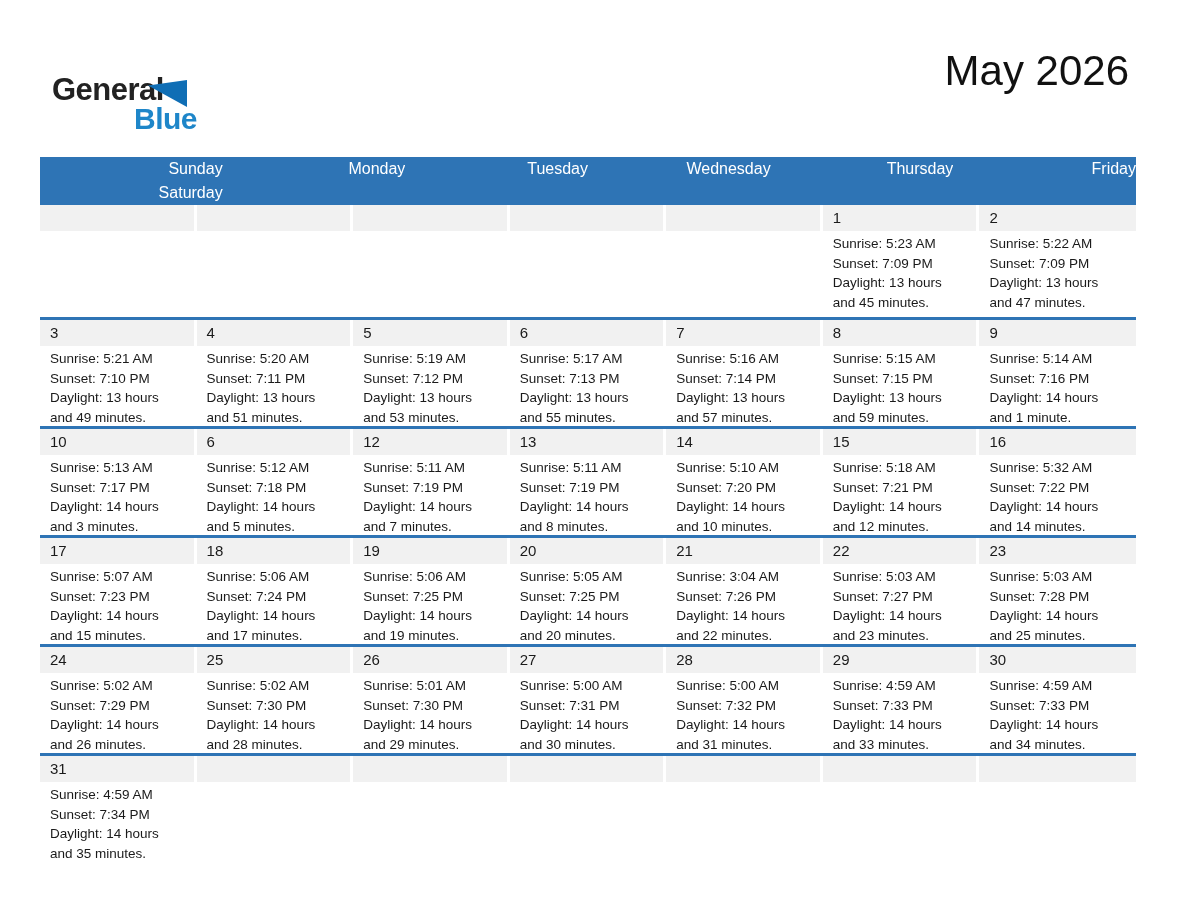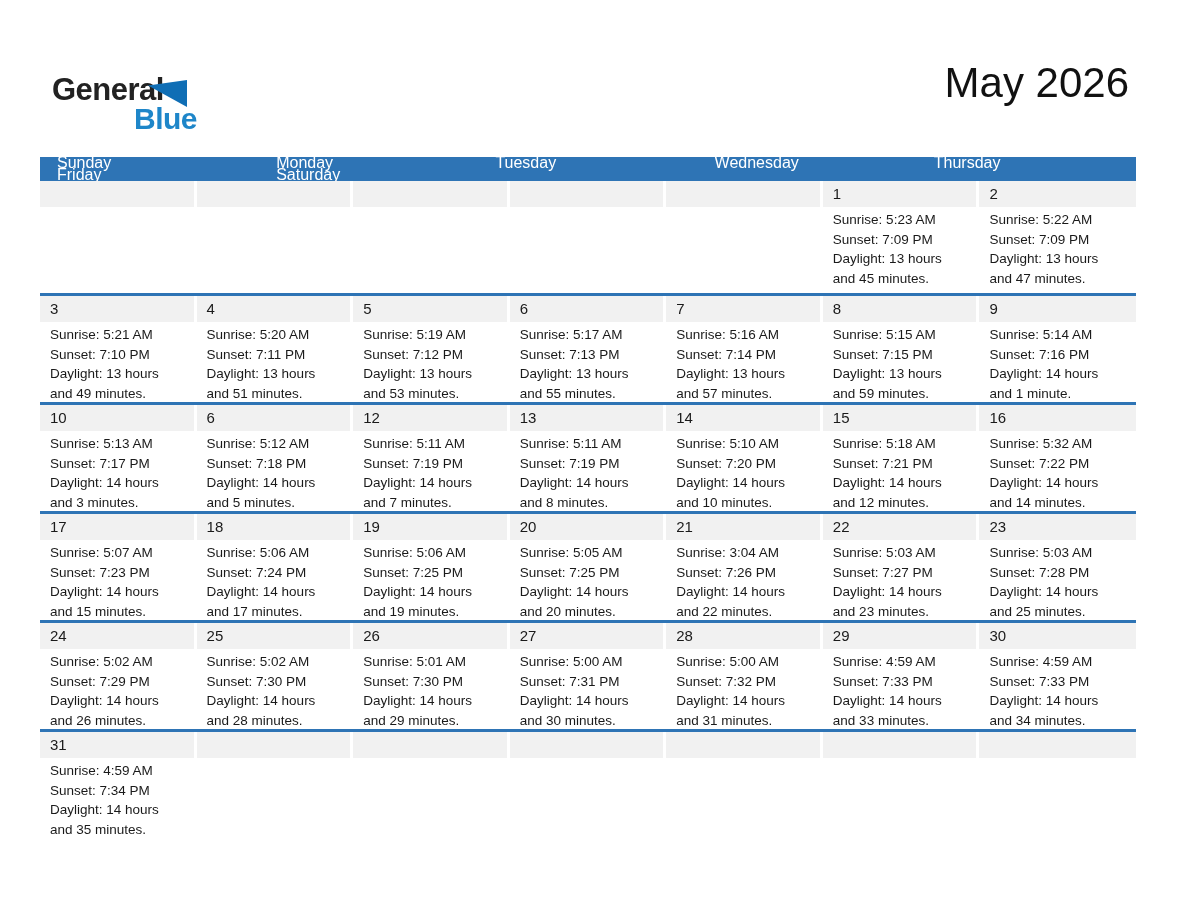--- a/index.html
+++ b/index.html
@@ -16,27 +16,27 @@
   .page{position:relative;width:1188px;height:918px;background:#ffffff;overflow:hidden;}
 
   
   .logo{position:absolute;left:52px;top:72px;width:180px;height:66px;}
   .logo-general{position:absolute;left:0;top:0;font-size:31px;font-weight:600;letter-spacing:-0.5px;color:#222222;}
   .logo-triangle{position:absolute;left:96px;top:8px;width:39px;height:27px;background:var(--logo-triangle);
     clip-path:polygon(0 20%,100% 0,100% 100%);}
   .logo-blue{position:absolute;left:82px;top:30px;font-size:30px;font-weight:600;letter-spacing:-0.5px;color:var(--logo-blue);text-align:center;}
 
   
-  .title-block{position:absolute;right:59px;top:60px;text-align:left;}
+  .title-block{position:absolute;right:59px;top:48px;text-align:left;}
   .page-title{font-size:42px;font-weight:400;color:#111111;line-height:1.1;}
   .page-subtitle{font-size:21px;font-weight:400;color:#111111;margin-top:9px;}
 
   
   .calendar{position:absolute;left:40px;top:157px;width:1096px;}
-  .weekday-row{display:grid;grid-template-columns:repeat(5,1fr);background:var(--header-bg);height:24px;align-items:center;}
+  .weekday-row{display:grid;grid-template-columns:repeat(6,1fr);background:var(--header-bg);height:48px;align-items:center;text-align:right;}
   .weekday-cell{color:#ffffff;font-size:16px;padding-left:17px;white-space:nowrap;overflow:hidden;}
 
   .week-row{display:grid;grid-template-columns:repeat(7,1fr);height:112px;background:#ffffff;}
   .week-row + .week-row{border-top:3px solid var(--divider);height:109px;}
   .day-cell{overflow:hidden;}
   .day-num{height:26px;background:var(--band);font-size:15px;color:#1a1a1a;padding:4px 0 0 10px;}
   .day-cell:not(:last-child) .day-num{border-right:3px solid #ffffff;}
   .day-details{padding:3px 6px 0 10px;}
   .detail-line{font-size:13.5px;line-height:19.5px;color:#1a1a1a;white-space:nowrap;}
 </style>

